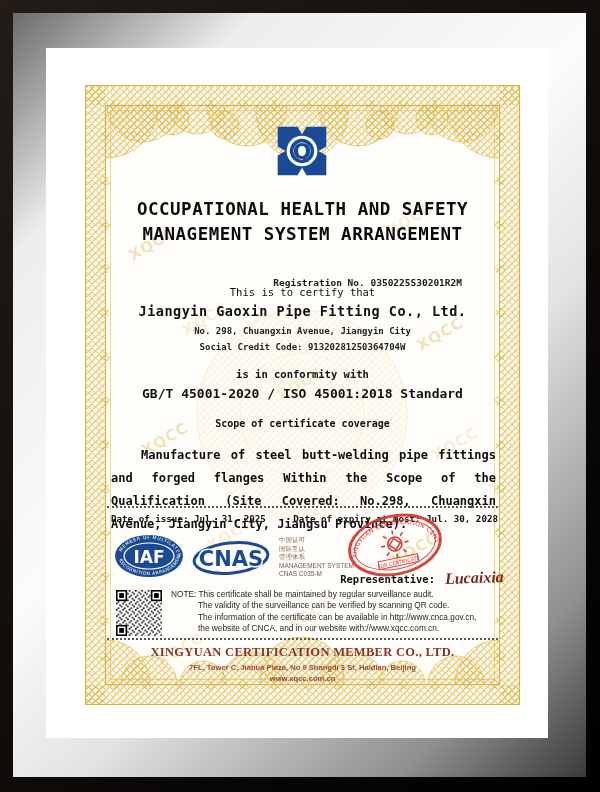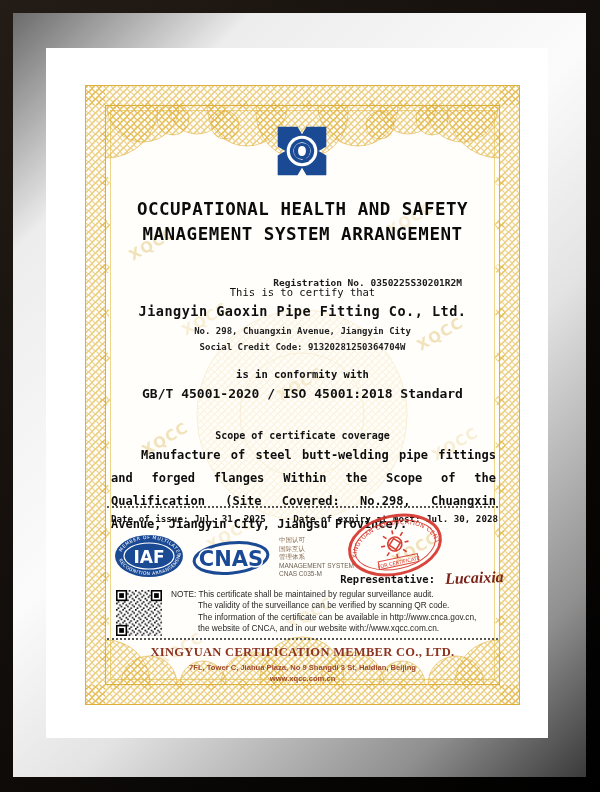--- a/index.html
+++ b/index.html
@@ -21,21 +21,21 @@
   
   .row{position:absolute;left:0;right:0;text-align:center;color:#101010;}
   .title{top:112px;font-weight:bold;font-size:17.5px;line-height:25px;letter-spacing:0.5px;color:#0b0b0b;}
   .reg{position:absolute;right:58px;top:168px;font-size:9.5px;font-weight:bold;color:#1a1a1a;margin-top:24px;}
   .certify{top:201px;font-size:10.5px;font-weight:normal;}
   .company{top:218px;font-size:13.5px;font-weight:bold;letter-spacing:0.5px;}
   .addr{top:241px;font-size:9px;font-weight:bold;color:#222;}
   .credit{top:257px;font-size:9px;font-weight:bold;color:#222;}
   .conf{top:283px;font-size:10.5px;font-weight:bold;}
   .standard{top:301px;font-size:13px;font-weight:bold;}
-  .scopeh{top:345px;font-size:10px;font-weight:bold;}
+  .scopeh{top:333px;font-size:10px;font-weight:bold;}
   .para{position:absolute;left:26px;right:24px;top:347px;font-size:12px;font-weight:bold;
         line-height:23px;text-align:justify;text-indent:30px;color:#0d0d0d;margin-top:12px;}
   .dot1{position:absolute;left:22px;right:22px;top:421px;border-top:2px dotted #555;}
   .dates{position:absolute;left:26px;right:22px;top:428px;display:flex;justify-content:space-between;
          font-size:9.2px;font-weight:bold;color:#111;}
   .accr{position:absolute;left:194px;top:451px;font:6.5px/8.5px "Liberation Sans",sans-serif;color:#8a7055;}
   .accr .en{color:#6f6253;}
   .rep{position:absolute;right:16px;top:484px;font-size:10.5px;font-weight:bold;color:#111;white-space:nowrap;}
   .sig{font-family:"Liberation Serif",serif;font-style:italic;font-weight:bold;font-size:16px;
        color:#7a241a;display:inline-block;transform:rotate(-2deg);margin-left:4px;}

